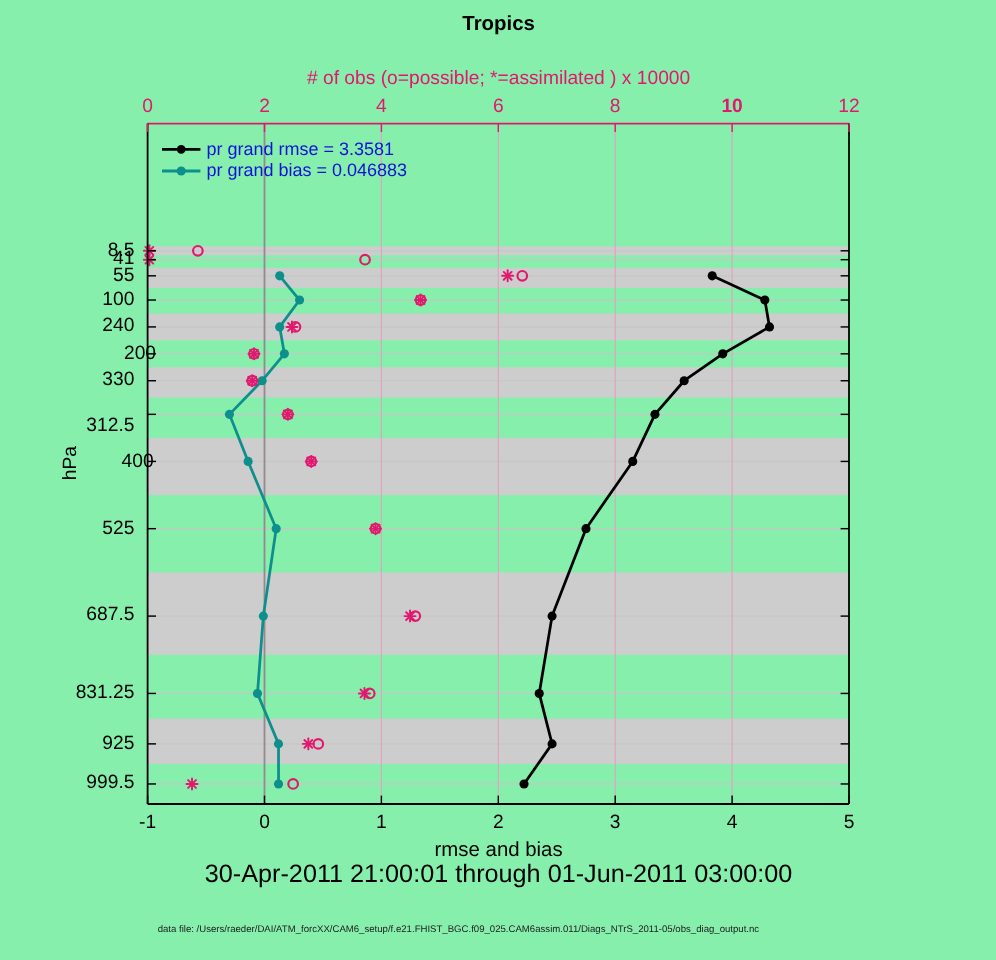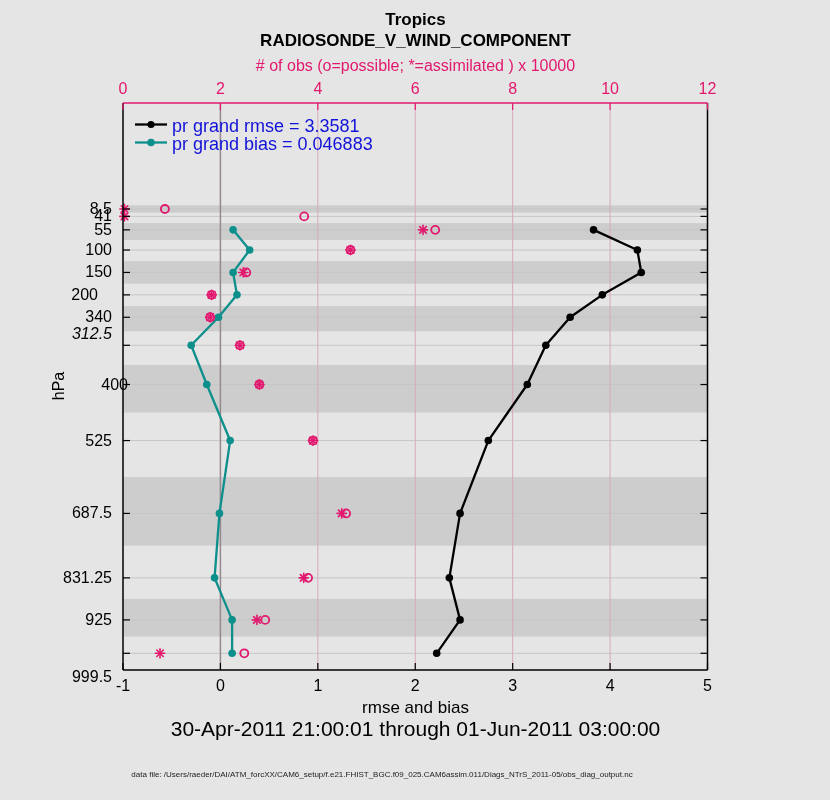--- a/index.html
+++ b/index.html
@@ -1,29 +1,29 @@
 <!DOCTYPE html>
 <html><head>
 <meta charset="utf-8">
 <style>
   html,body{margin:0;padding:0;background:#ffffff;}
   #fig{
-    position:relative;width:830px;height:800px;background:#e5e5e5;overflow:hidden;
+    position:relative;width:830px;height:800px;background:#86efac;overflow:hidden;
     font-family:"Liberation Sans","DejaVu Sans",sans-serif;
   }
   #plot-svg{position:absolute;left:0;top:0;}
   .txt{position:absolute;white-space:nowrap;}
   .center{left:123px;width:585px;text-align:center;}
   .title{top:10px;font-size:17px;font-weight:bold;color:#000;}
   .subtitle{top:31px;font-size:17px;font-weight:bold;color:#000;}
   .obs-label{top:57px;font-size:16px;}
   .xtick{width:44px;text-align:center;font-size:16px;color:#000;top:677px;}
   .otick{width:44px;text-align:center;font-size:16px;top:80px;}
   .ytick{width:78px;text-align:right;font-size:16px;color:#000;}
-  .legend-text{font-size:18px;}
+  .legend-text{font-size:15px;}
   .xaxis-label{top:698px;font-size:17px;color:#000;}
   .date-line{top:717px;font-size:21px;color:#000;}
   .fine-print{top:770px;left:0;width:764px;text-align:center;font-size:8px;color:#222;}
   .ylabel{left:38px;top:376px;width:44px;height:20px;font-size:16px;color:#000;
     transform:rotate(-90deg);text-align:center;}
 </style>
 </head>
 <body>
 
 <div id="fig">
@@ -196,21 +196,20 @@
       <line x1="707.5" x2="700.5" y1="619.8990413723511" y2="619.8990413723511" stroke="#000" stroke-width="1.2"></line>
       <line x1="123" x2="130" y1="653.3" y2="653.3" stroke="#000" stroke-width="1.2"></line>
       <line x1="707.5" x2="700.5" y1="653.3" y2="653.3" stroke="#000" stroke-width="1.2"></line>
       <line x1="135" y1="124.5" x2="167" y2="124.5" stroke="#000" stroke-width="2.3"></line>
       <circle cx="151" cy="124.5" r="3.6" fill="#000"></circle>
       <line x1="135" y1="142.5" x2="167" y2="142.5" stroke="#0d8f8c" stroke-width="2.3"></line>
       <circle cx="151" cy="142.5" r="3.8" fill="#0d8f8c"></circle>
     </svg>
 
   <div class="txt center title">Tropics</div>
-  <div class="txt center subtitle">RADIOSONDE_V_WIND_COMPONENT</div>
   <div class="txt center obs-label" id="obs-label" style="color: rgb(226, 24, 110);"># of obs (o=possible; *=assimilated ) x 10000</div>
 
   <div class="txt legend-text" id="legend-rmse" style="left: 172px; top: 116px; color: rgb(18, 18, 217);">pr grand rmse = 3.3581</div>
   <div class="txt legend-text" id="legend-bias" style="left: 172px; top: 134px; color: rgb(18, 18, 217);">pr grand bias = 0.046883</div>
 
   <div class="txt ylabel">hPa</div>
   <div class="txt center xaxis-label">rmse and bias</div>
   <div class="txt center date-line">30-Apr-2011 21:00:01 through 01-Jun-2011 03:00:00</div>
   <div class="txt fine-print">data file: /Users/raeder/DAI/ATM_forcXX/CAM6_setup/f.e21.FHIST_BGC.f09_025.CAM6assim.011/Diags_NTrS_2011-05/obs_diag_output.nc</div>
 
@@ -220,30 +219,30 @@
       <div class="txt xtick" style="left: 295.833px;">1</div>
       <div class="txt xtick" style="left: 393.25px;">2</div>
       <div class="txt xtick" style="left: 490.667px;">3</div>
       <div class="txt xtick" style="left: 588.083px;">4</div>
       <div class="txt xtick" style="left: 685.5px;">5</div>
       <div class="txt otick" style="left: 101px; color: rgb(226, 24, 110);">0</div>
       <div class="txt otick" style="left: 198.417px; color: rgb(226, 24, 110);">2</div>
       <div class="txt otick" style="left: 295.833px; color: rgb(226, 24, 110);">4</div>
       <div class="txt otick" style="left: 393.25px; color: rgb(226, 24, 110);">6</div>
       <div class="txt otick" style="left: 490.667px; color: rgb(226, 24, 110);">8</div>
-      <div class="txt otick" style="left: 588.083px; color: rgb(226, 24, 110);">10</div>
+      <div class="txt otick" style="left: 588.083px; color: rgb(226, 24, 110); font-weight: bold;">10</div>
       <div class="txt otick" style="left: 685.5px; color: rgb(226, 24, 110);">12</div>
       <div class="txt ytick" style="left: 34px; top: 200px;">8.5</div>
       <div class="txt ytick" style="left: 34px; top: 207.398px;">41</div>
       <div class="txt ytick" style="left: 34px; top: 220.848px;">55</div>
       <div class="txt ytick" style="left: 34px; top: 241.023px;">100</div>
-      <div class="txt ytick" style="left: 34px; top: 263.439px;">150</div>
-      <div class="txt ytick" style="left: 20px; top: 285.856px; text-align: right;">200</div>
-      <div class="txt ytick" style="left: 34px; top: 308.273px;">340</div>
-      <div class="txt ytick" style="left: 34px; top: 325px; font-style: italic;">312.5</div>
+      <div class="txt ytick" style="left: 34px; top: 263.439px;">240</div>
+      <div class="txt ytick" style="left: 52px; top: 285.856px; text-align: right;">200</div>
+      <div class="txt ytick" style="left: 34px; top: 308.273px;">330</div>
+      <div class="txt ytick" style="left: 34px; top: 346px;">312.5</div>
       <div class="txt ytick" style="left: 50px; top: 375.523px;">400</div>
       <div class="txt ytick" style="left: 34px; top: 431.565px;">525</div>
       <div class="txt ytick" style="left: 34px; top: 504.419px;">687.5</div>
       <div class="txt ytick" style="left: 34px; top: 568.868px;">831.25</div>
       <div class="txt ytick" style="left: 34px; top: 610.899px;">925</div>
-      <div class="txt ytick" style="left: 34px; top: 644.3px; margin-top: 24px;">999.5</div>
+      <div class="txt ytick" style="left: 34px; top: 644.3px;">999.5</div>
     </div>
 </div>
 
 </body></html>

